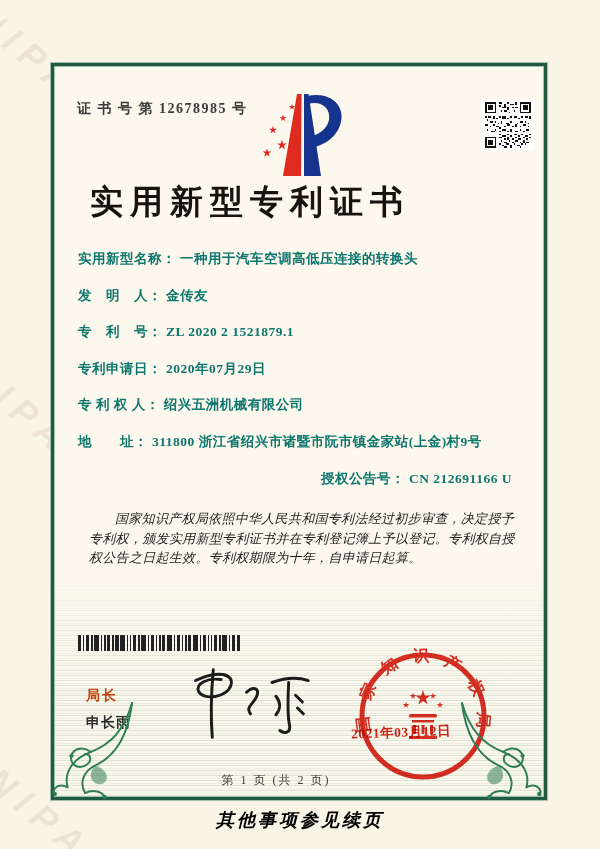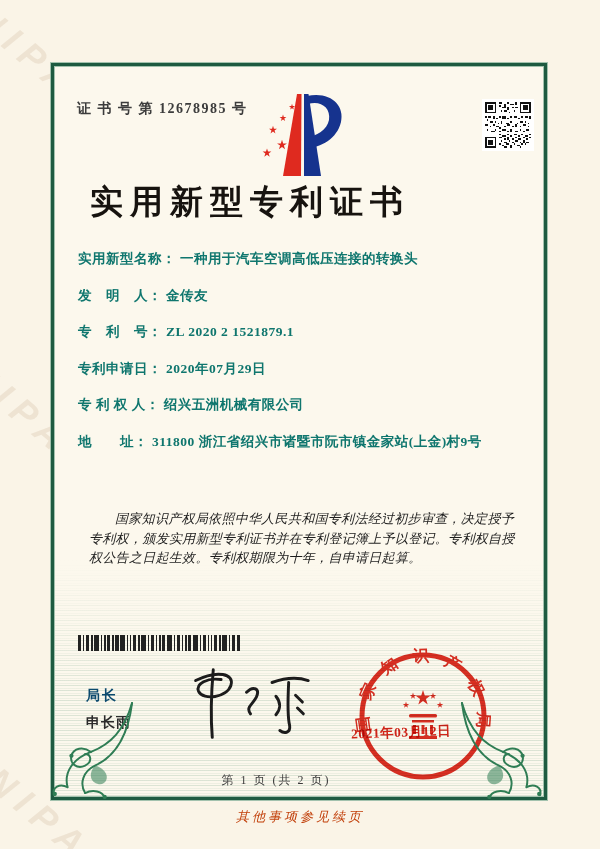--- a/index.html
+++ b/index.html
@@ -32,30 +32,30 @@
 
   .field-row{position:absolute;left:78px;width:452px;font-size:13.5px;font-weight:600;
              color:#0f766e;letter-spacing:0.5px;white-space:nowrap;}
   .field-value{margin-left:4px;}
   .pair2{position:absolute;left:243px;top:0;}
 
   .paras{left:76px;top:496px;width:452px;color:#1d1d1d;}
   .paras p{margin:13px;text-indent:2em;font-size:13px;line-height:19.5px;font-style:italic;
            font-weight:500;letter-spacing:0.3px;}
 
-  .sig-title{left:86px;top:687px;font-size:14px;font-weight:700;color:#0c4a6e;letter-spacing:2px;}
+  .sig-title{left:86px;top:687px;font-size:14px;font-weight:700;color:#c2410c;letter-spacing:2px;}
   .sig-name{left:86px;top:714px;font-size:14px;font-weight:700;color:#2b2b2b;letter-spacing:1px;}
 
   .seal-wrap{left:355px;top:648px;width:136px;height:136px;mix-blend-mode:multiply;opacity:0.95;}
   .seal-date{left:351px;top:723px;width:150px;font-size:13.5px;font-weight:700;color:#d7261b;
              letter-spacing:0.5px;transform:rotate(-2deg);mix-blend-mode:multiply;white-space:nowrap;}
 
   .page-info{left:0;top:772px;width:552px;text-align:center;font-size:12px;color:#3a3a3a;letter-spacing:2px;}
-  .note{left:0;top:808px;width:600px;text-align:center;font-size:13px;color:#c2410c;
-        letter-spacing:3px;font-style:italic;font-weight:400;}
+  .note{left:0;top:808px;width:600px;text-align:center;font-size:18px;color:#000000;
+        letter-spacing:3px;font-style:italic;font-weight:700;}
 
   .flourish{position:absolute;width:88px;height:100px;}
   svg{display:block;}
 </style>
 </head>
 <body>
 
 <svg width="0" height="0" style="position:absolute" aria-hidden="true">
   <defs>
     <polygon id="star-shape" points="0,-1 0.2245,-0.309 0.951,-0.309 0.3633,0.118 0.5878,0.809 0,0.382 -0.5878,0.809 -0.3633,0.118 -0.951,-0.309 -0.2245,-0.309"></polygon>
@@ -211,20 +211,21 @@
 <div class="field-row" style="top:360px">
   <span>专利申请日：</span><span class="field-value">2020年07月29日</span>
 </div>
 <div class="field-row" style="top:396px">
   <span>专 利 权 人：</span><span class="field-value">绍兴五洲机械有限公司</span>
 </div>
 <div class="field-row" style="top:433px">
   <span>地　　址：</span><span class="field-value">311800 浙江省绍兴市诸暨市阮市镇金家站(上金)村9号</span>
 </div>
 <div class="field-row" style="top:470px">
+  <span class="pair2"><span>授权公告号：</span><span class="field-value">CN 212691166 U</span></span>
 </div>
 
 <div class="abs paras">
   <p>国家知识产权局依照中华人民共和国专利法经过初步审查，决定授予专利权，颁发实用新型专利证书并在专利登记簿上予以登记。专利权自授权公告之日起生效。专利权期限为十年，自申请日起算。</p>
 </div>
 
 <svg class="abs" style="left:78px;top:635px" width="162" height="16" viewBox="0 0 100 16" preserveAspectRatio="none" shape-rendering="crispEdges">
   <g fill="#222222">
     <rect x="0" width="2" height="16"></rect>
       <rect x="3" width="1" height="16"></rect>

